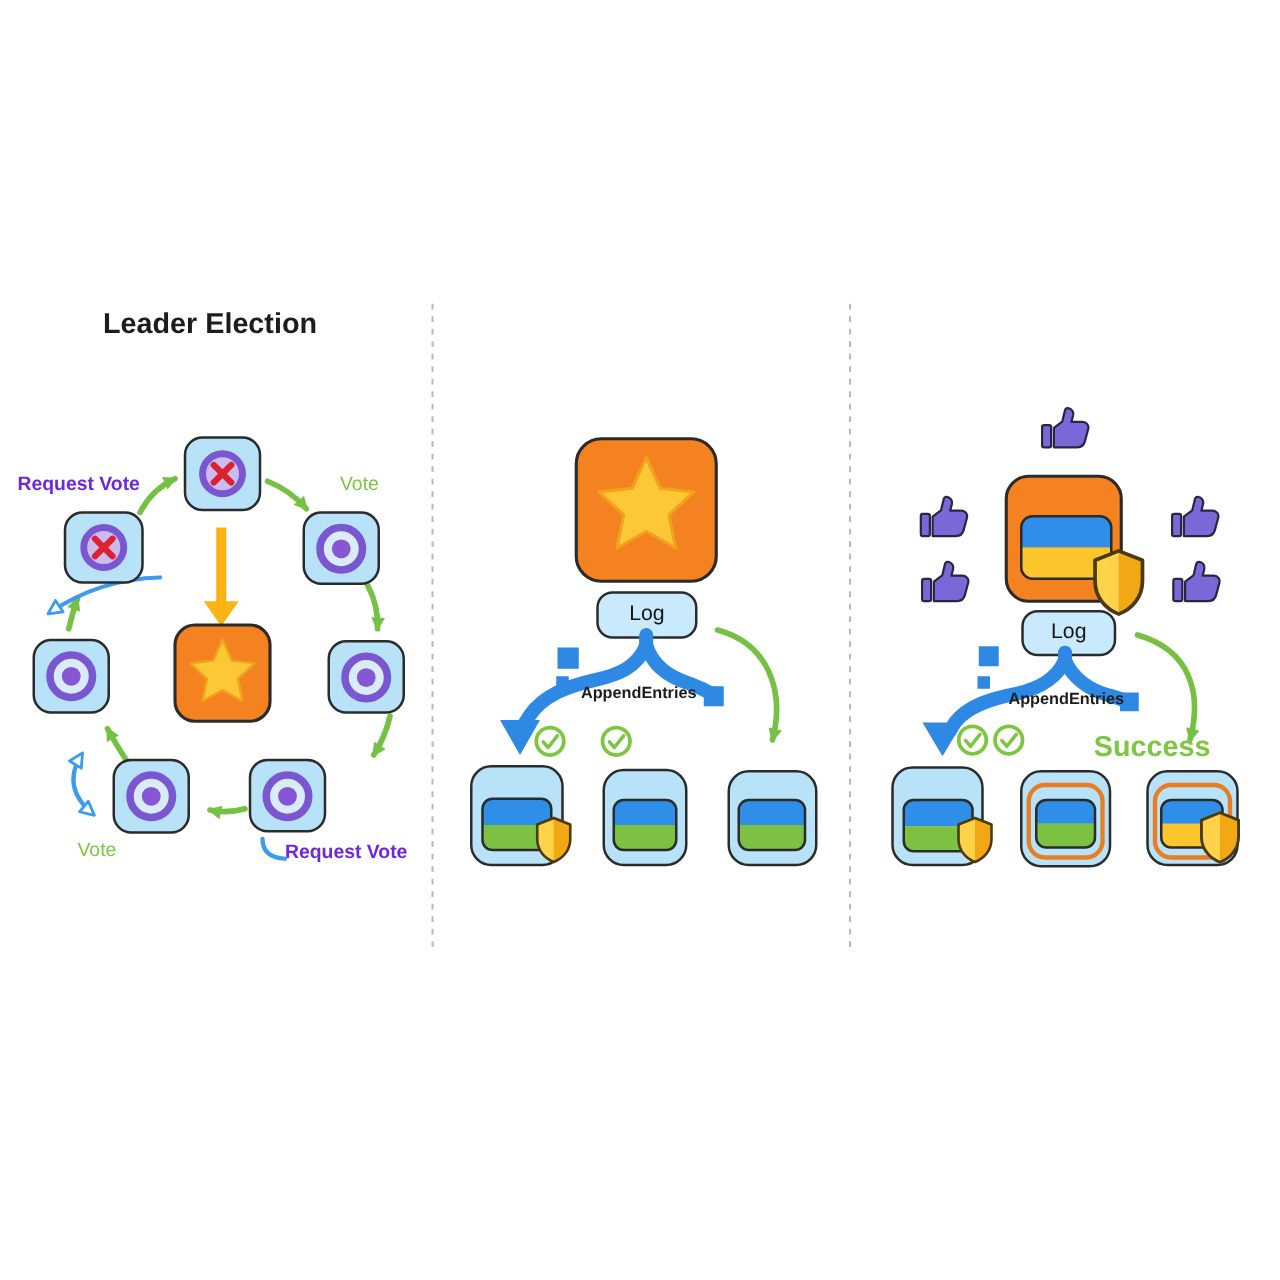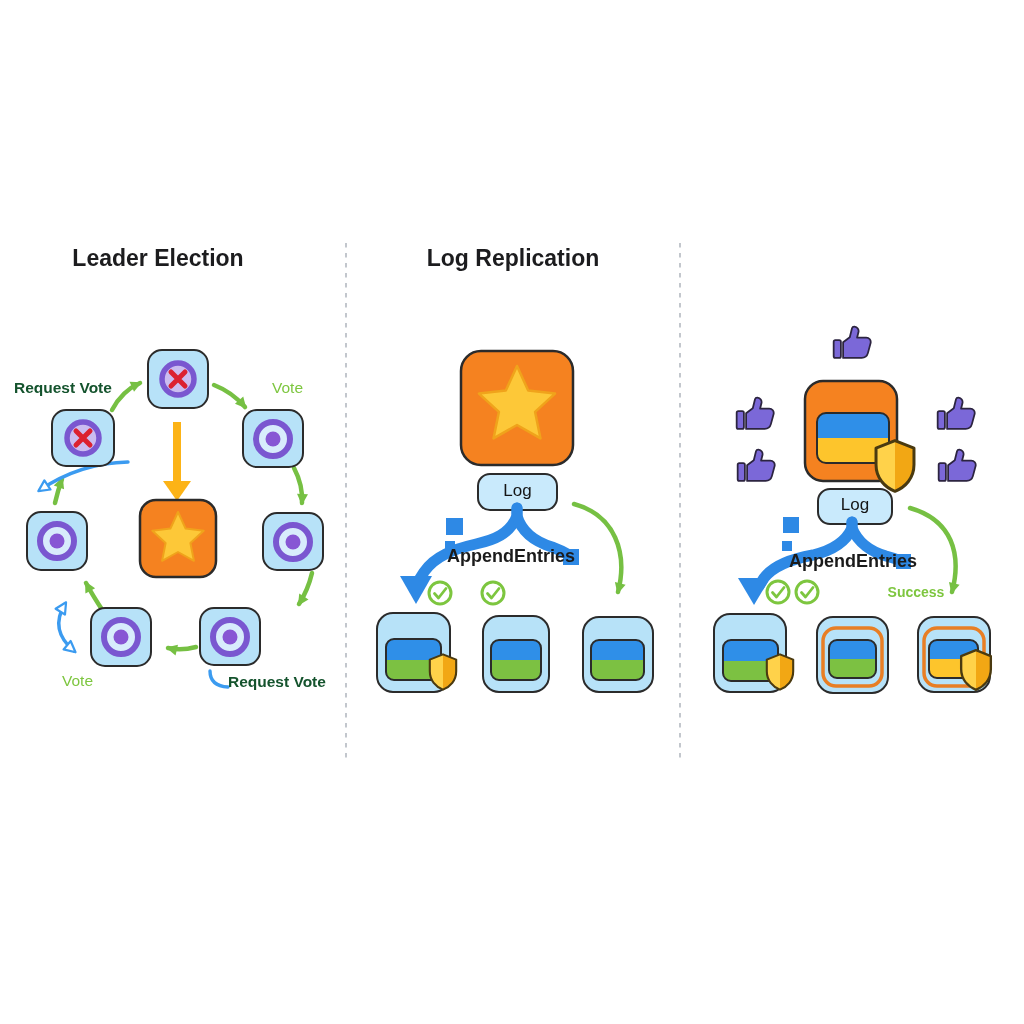--- a/index.html
+++ b/index.html
@@ -1,25 +1,25 @@
 <!DOCTYPE html>
 <html><head>
 <meta charset="utf-8">
 <style>
   html,body{margin:0;padding:0;background:#ffffff;}
   .canvas{position:relative;width:1024px;height:1024px;background:#ffffff;overflow:hidden;
           font-family:"Liberation Sans",sans-serif;}
   .scene{position:absolute;left:0;top:0;}
   .lbl{position:absolute;white-space:nowrap;}
   .title{font-size:23px;font-weight:600;color:#1c1c1e;text-align:center;}
-  .tag-blue{font-size:15.5px;font-weight:700;color:#14532d;text-align:center;}
+  .tag-blue{font-size:15.5px;font-weight:700;color:#6d28d9;text-align:center;}
   .tag-green{font-size:15.5px;font-weight:400;color:#7dc63f;}
   .log-label{font-size:17px;font-weight:500;color:#151515;text-align:center;}
-  .append-label{font-size:18px;font-weight:600;color:#1b1b1b;text-align:center;}
-  .success-label{font-size:14px;font-weight:700;color:#7dc63f;text-align:center;}
+  .append-label{font-size:13px;font-weight:600;color:#1b1b1b;text-align:center;}
+  .success-label{font-size:23px;font-weight:700;color:#7dc63f;text-align:center;}
 </style>
 </head>
 <body>
 
 <div class="canvas">
 
   <svg class="scene" width="1024" height="1024" viewBox="0 0 1024 1024">
     <defs>
       <marker id="mg" markerUnits="userSpaceOnUse" markerWidth="16" markerHeight="16" refX="11.5" refY="8" orient="auto">
         <path d="M2.5,2.5 L13.5,8 L2.5,13.5 Z" fill="#76c043"></path>
@@ -223,22 +223,21 @@
         <g clip-path="url(#cB3)">
             <rect x="929" y="640" width="49" height="19" fill="#2f8fe8"></rect>
             <rect x="929" y="659" width="49" height="19" fill="#fdc52c"></rect>
           </g>
         <rect x="929" y="640" width="49" height="38" rx="8" fill="none" stroke="#2b2b2b" stroke-width="2"></rect>
         <use href="#shield" x="958" y="648" width="36" height="44"></use>
       </g>
     </g>
   </svg>
 
-  <div class="lbl title" style="left:8px;top:245px;width:300px;">Leader Election</div>
-  <div class="lbl title" style="left:363px;top:245px;width:300px;">Log Replication</div>
+  <div class="lbl title" style="left:18px;top:245px;width:300px;">Leader Election</div>
 
   <div class="lbl tag-blue" style="left:14px;top:379px;">Request Vote</div>
   <div class="lbl tag-green" style="left:272px;top:379px;">Vote</div>
   <div class="lbl tag-green" style="left:62px;top:672px;">Vote</div>
   <div class="lbl tag-blue" style="left:228px;top:673px;">Request Vote</div>
 
   <div class="lbl log-label" style="left:478px;top:481px;width:79px;">Log</div>
   <div class="lbl append-label" style="left:416px;top:546px;width:190px;">AppendEntries</div>
 
   <div class="lbl log-label" style="left:818px;top:495px;width:74px;">Log</div>

